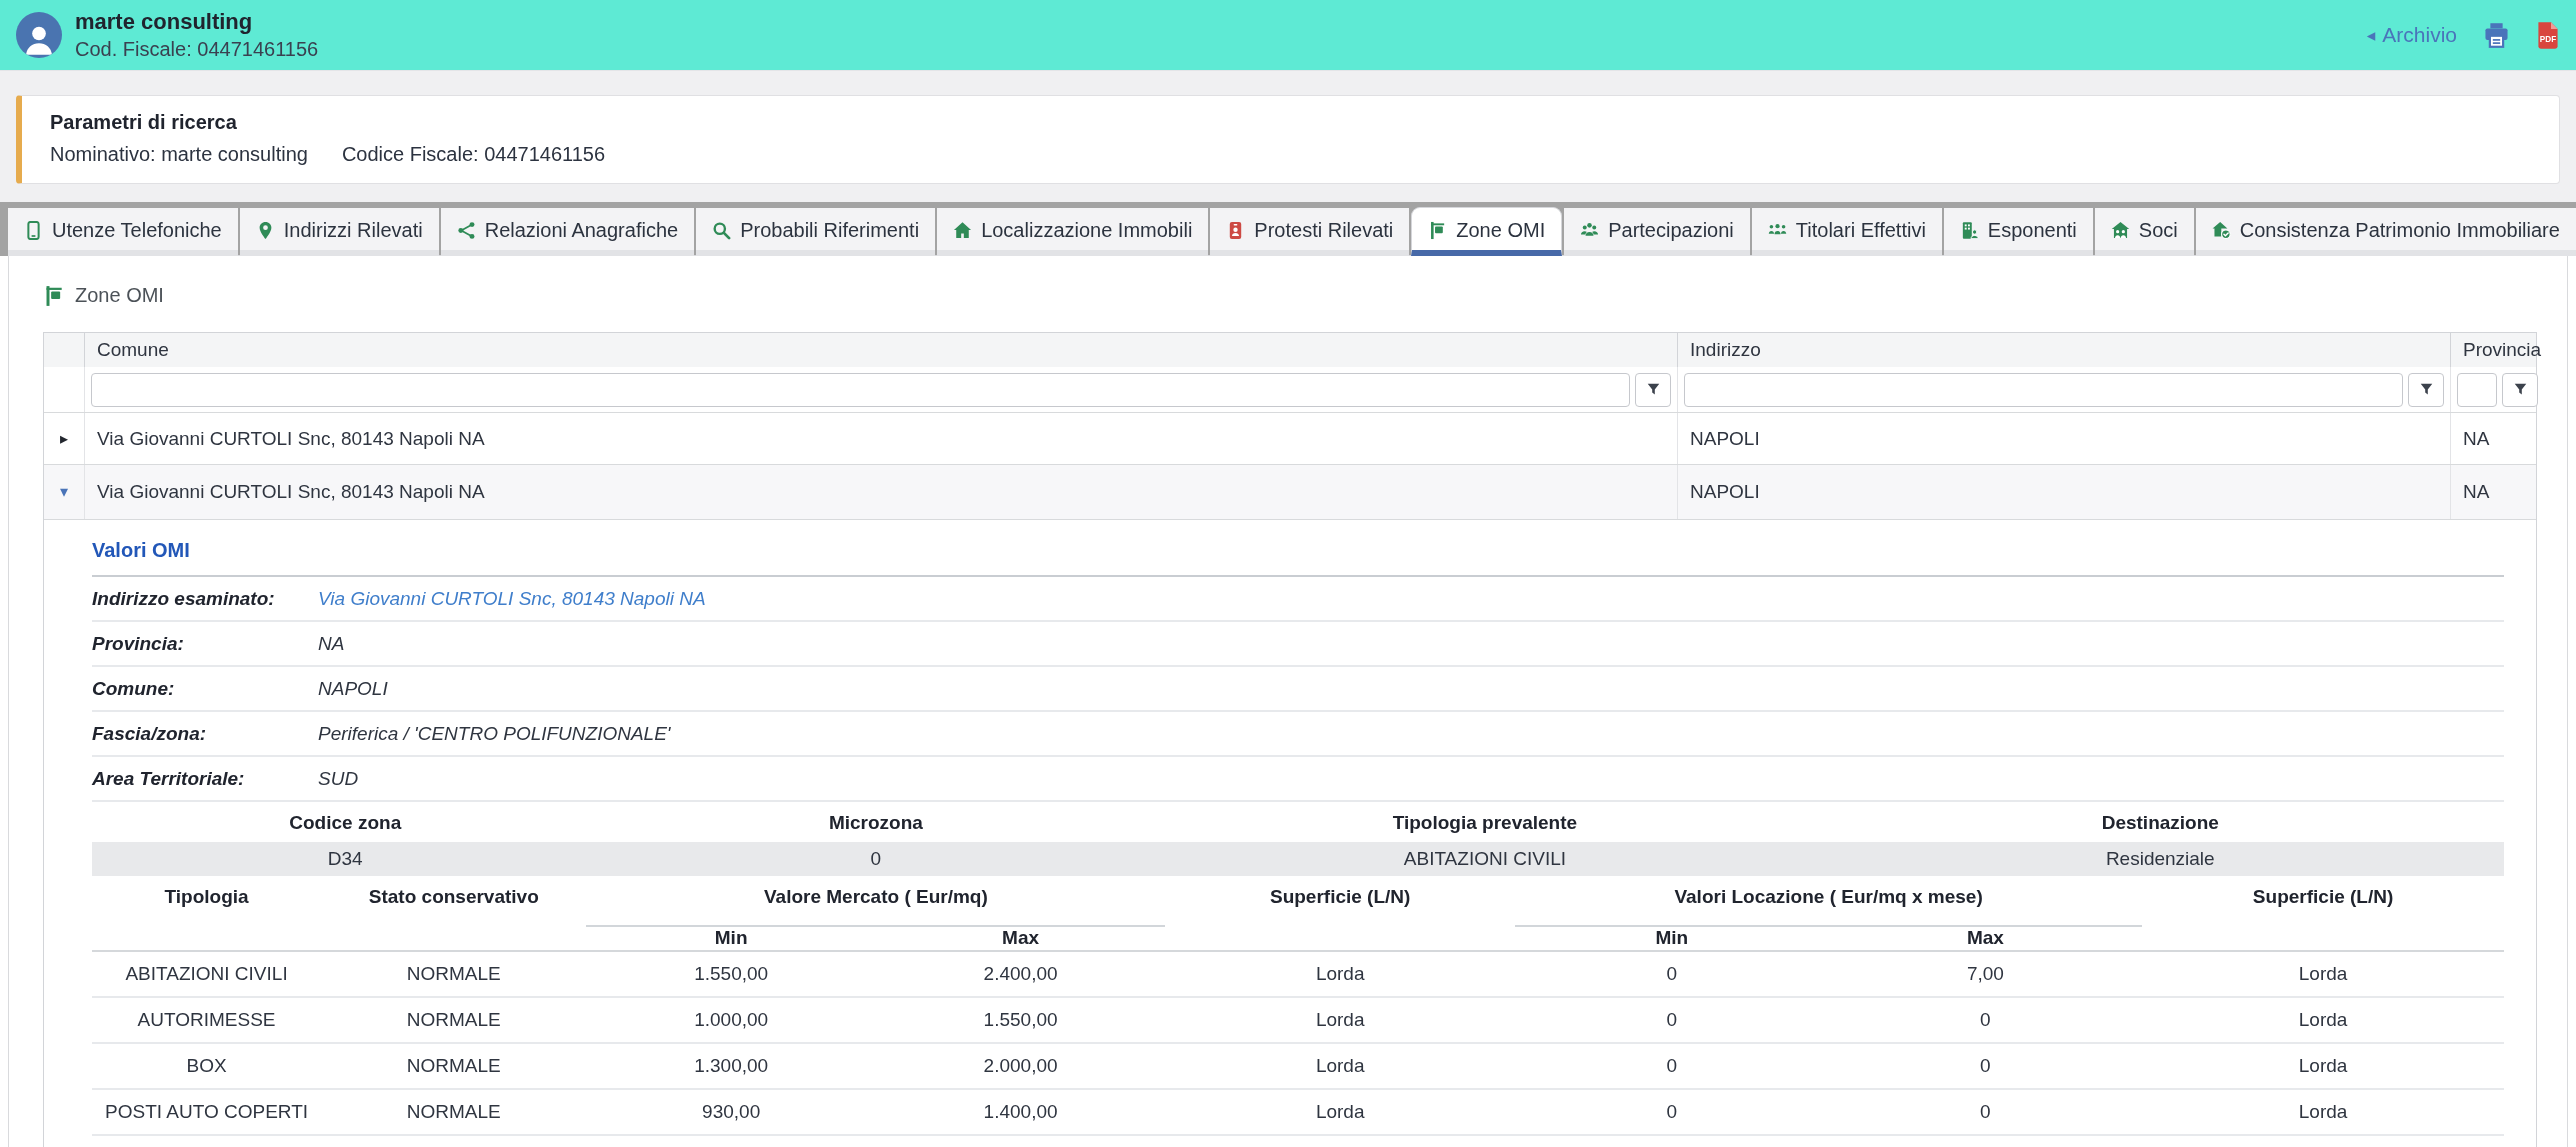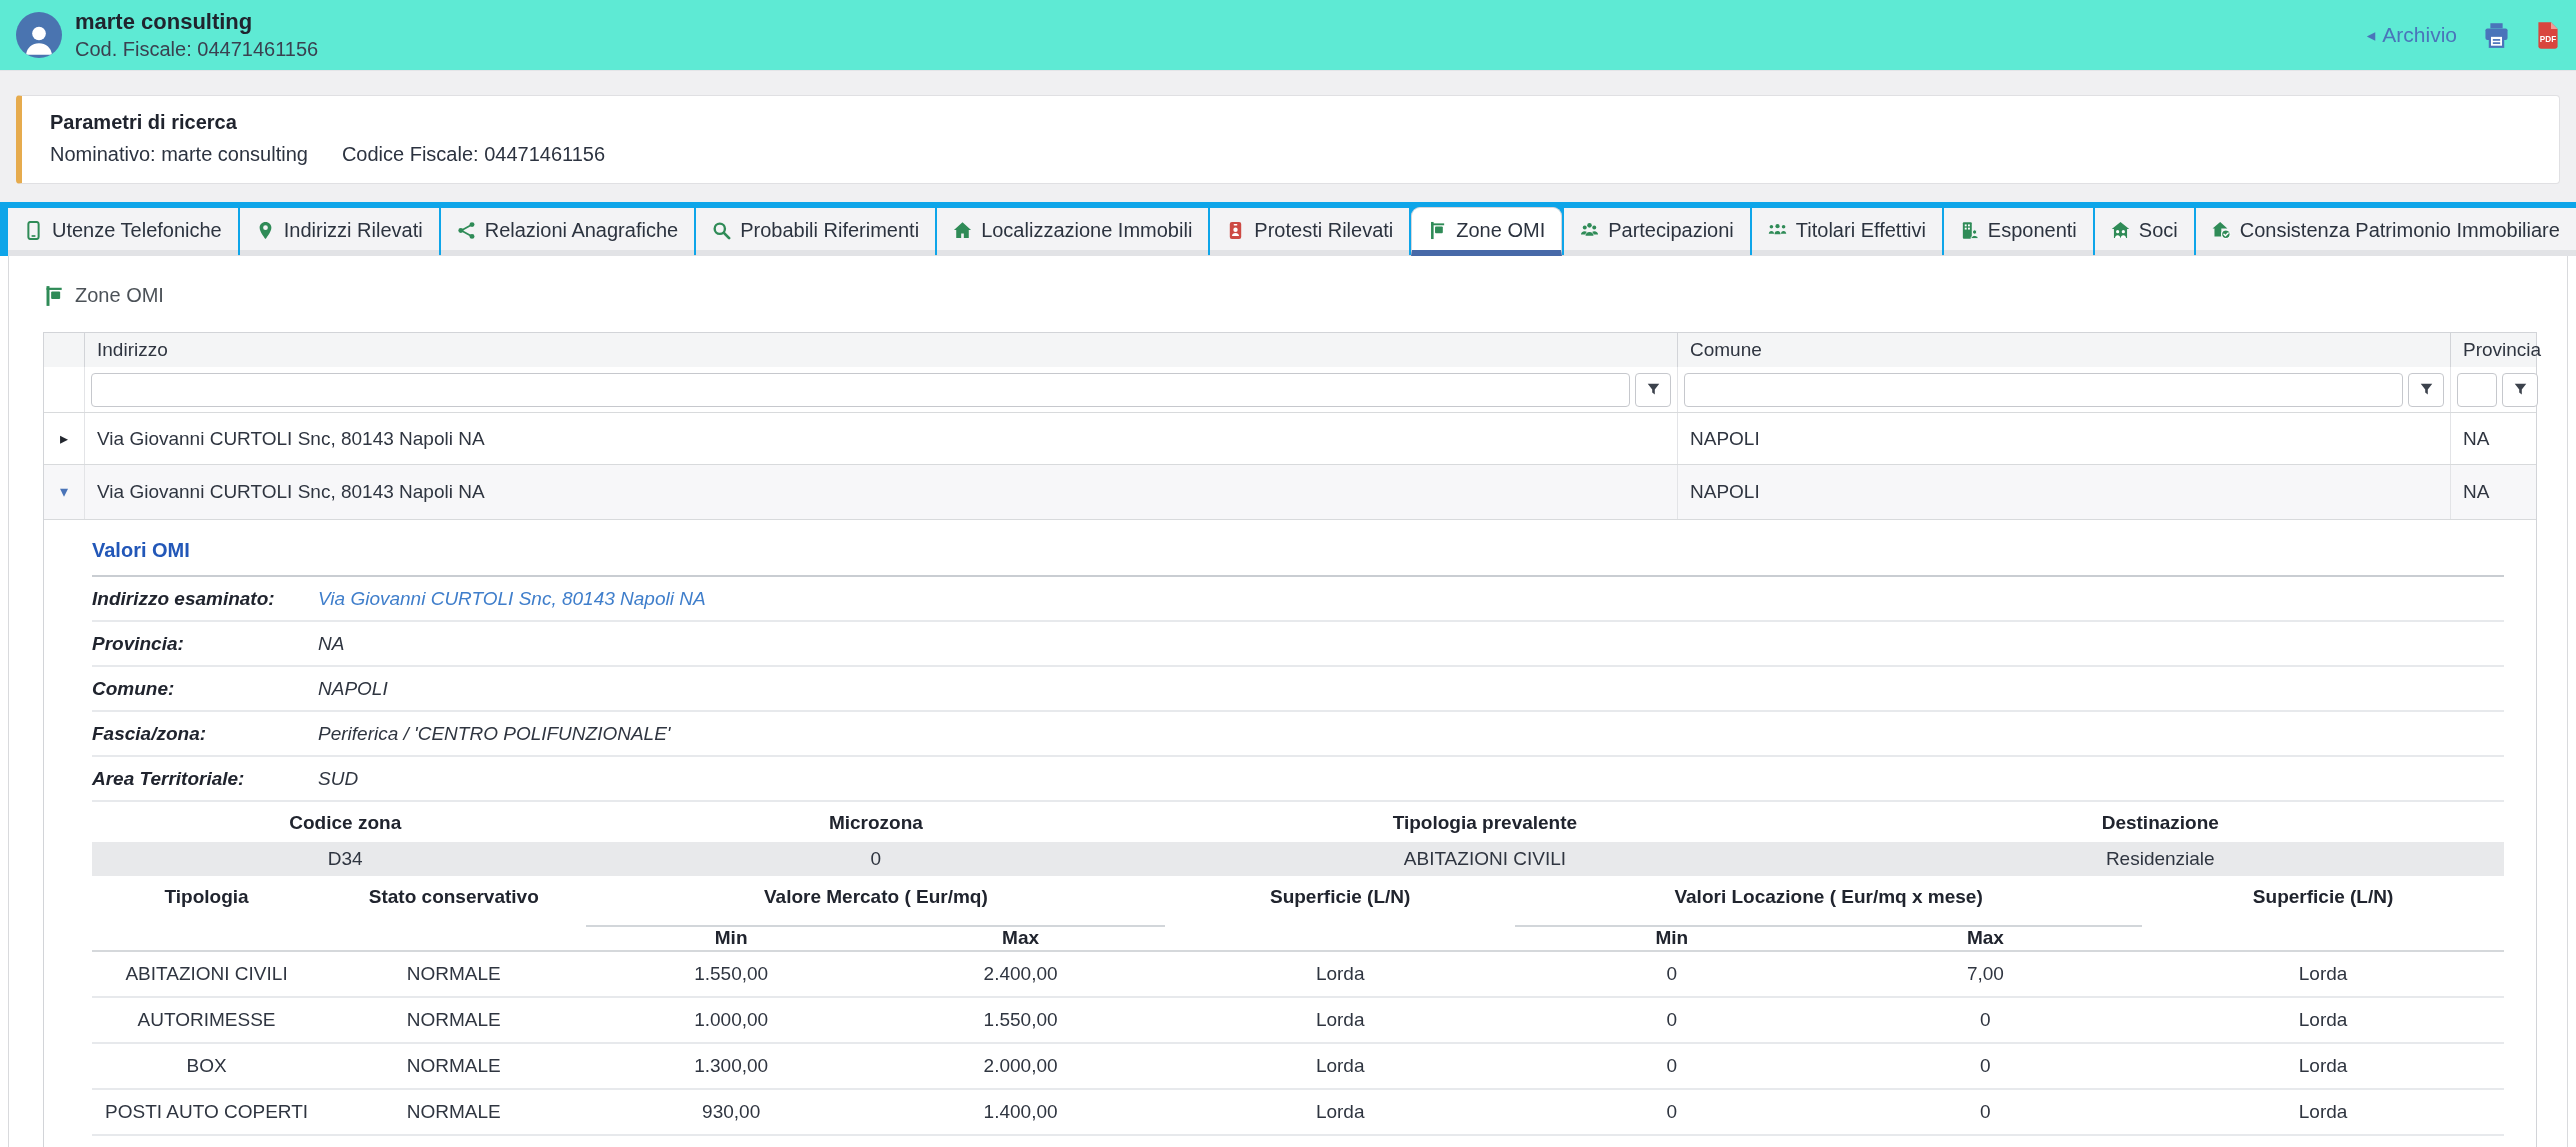--- a/index.html
+++ b/index.html
@@ -31,21 +31,21 @@
   
   .param-band { background: #f0f0f2; padding: 24px 16px 18px; }
   .param-box {
     background: #fff; border: 1px solid #e0e0e3; border-left: 6px solid #e6ab4e;
     border-radius: 4px; padding: 15px 28px 17px;
   }
   .param-title { font-weight: bold; font-size: 20px; color: #20242e; }
   .param-line { margin-top: 9px; font-size: 20px; color: #2c3340; display: flex; gap: 34px; }
 
   
-  .tabstrip { display: flex; align-items: flex-end; padding: 5px 8px 0; background: #0ea5e9; }
+  .tabstrip { display: flex; align-items: flex-end; padding: 5px 8px 0; background: #a3a3a3; }
   .tab {
     display: flex; align-items: center; gap: 9px; padding: 11px 16px 8px;
     background: #f3f3f5; border-bottom: 6px solid #e2e3e6; margin-right: 2px;
     font-size: 20px; color: #2c333f; white-space: nowrap; cursor: pointer;
   }
   .tab.active {
     background: #fff; border: 1px solid #d5d6da; border-bottom: 6px solid #4769a8;
     border-radius: 9px 9px 0 0; position: relative; z-index: 2;
   }
   .tab .ic { color: #2f8b57; display: flex; }
@@ -315,22 +315,22 @@
           <rect x="7.4" y="5.8" width="8.2" height="7" rx="1" fill="currentColor"></rect>
         </svg>
       </span>
     <span>Zone OMI</span>
   </div>
 
   <div class="grid-table">
 
     <div class="g-row g-head">
       <div></div>
+      <div>Comune</div>
       <div>Indirizzo</div>
-      <div>Comune</div>
       <div>Provincia</div>
     </div>
 
     <div class="g-row g-filter">
       <div></div>
       <div>
         <input class="f-input" style="">
         <span class="f-btn">
             <span style="display:flex">
               <svg viewBox="0 0 14 14" width="13" height="13">

